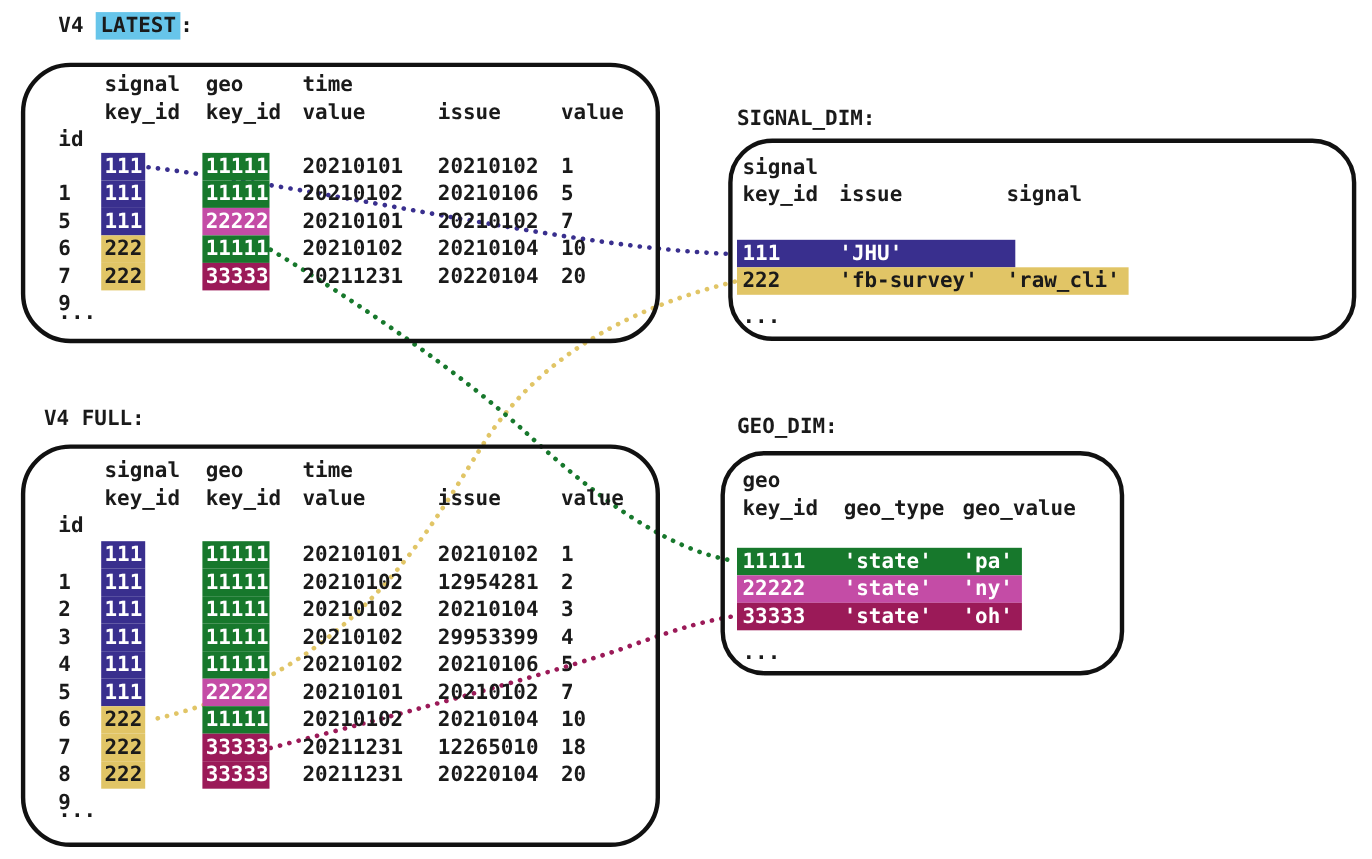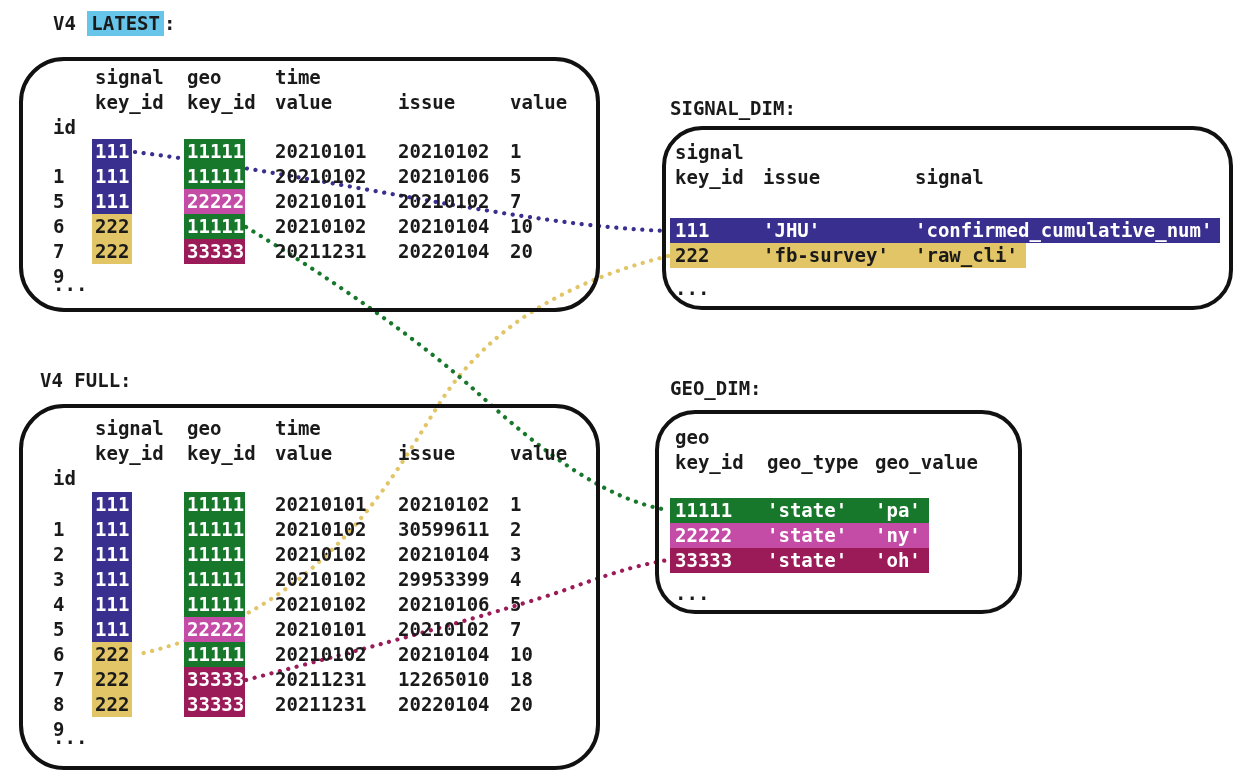--- a/index.html
+++ b/index.html
@@ -108,21 +108,21 @@
         <div class="gap" style="height:8px"></div>
         <div class="ft-row">...</div>
       </div>
   </div>
 
   <div class="box" style="left:662px;top:126px;width:571px;height:184px;border-radius:40px;">
     <div class="tbl" id="t-signal" style="padding:10px 0 0 9px;">
         <div class="dim-row"><span class="s-key">signal</span></div>
         <div class="dim-row"><span class="s-key">key_id</span><span class="s-src">issue</span><span class="s-sig">signal</span></div>
         <div class="gap" style="height:28px"></div>
-        <div class="dim-row hilite" style="background:#392f8e;color:#ffffff"><span class="s-key">111</span><span class="s-src">'JHU'</span><span class="s-sig">'confirmed_cumulative_num'</span></div>
+        <div class="dim-row hilite" style="background:#392f8e;color:#ffffff"><span class="s-key">111</span><span class="s-src">'JHU'</span></div>
         <div class="dim-row hilite" style="background:#e1c566;color:#1a1a1a"><span class="s-key">222</span><span class="s-src">'fb-survey'</span><span class="s-sig">'raw_cli'</span></div>
         <div class="gap" style="height:8px"></div>
         <div class="dim-row">...</div>
       </div>
   </div>
 
   <div class="box" style="left:19px;top:404px;width:581px;height:366px;border-radius:45px;">
     <div class="tbl" id="t-full" style="padding:8px 0 0 30px;">
         <div class="ft-row">
           <span class="c-id"></span>
@@ -144,21 +144,21 @@
             <span class="c-sig"><span class="hl sig" style="background:#392f8e;color:#ffffff">111</span></span>
             <span class="c-geo"><span class="hl geo" style="background:#17782c;color:#ffffff">11111</span></span>
             <span class="c-time">20210101</span>
             <span class="c-issue">20210102</span>
             <span class="c-val">1</span></div>
         <div class="ft-row">
             <span class="c-id">2</span>
             <span class="c-sig"><span class="hl sig" style="background:#392f8e;color:#ffffff">111</span></span>
             <span class="c-geo"><span class="hl geo" style="background:#17782c;color:#ffffff">11111</span></span>
             <span class="c-time">20210102</span>
-            <span class="c-issue">30599611</span>
+            <span class="c-issue">12954281</span>
             <span class="c-val">2</span></div>
         <div class="ft-row">
             <span class="c-id">3</span>
             <span class="c-sig"><span class="hl sig" style="background:#392f8e;color:#ffffff">111</span></span>
             <span class="c-geo"><span class="hl geo" style="background:#17782c;color:#ffffff">11111</span></span>
             <span class="c-time">20210102</span>
             <span class="c-issue">20210104</span>
             <span class="c-val">3</span></div>
         <div class="ft-row">
             <span class="c-id">4</span>

